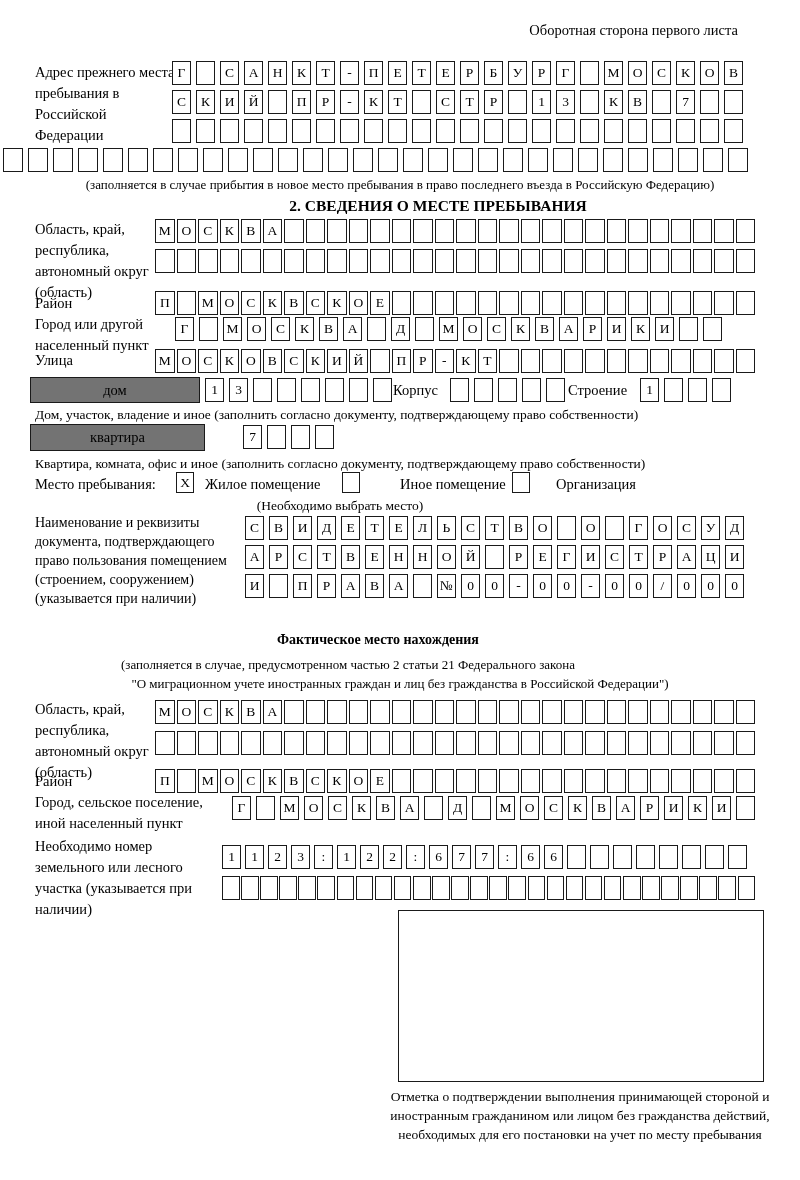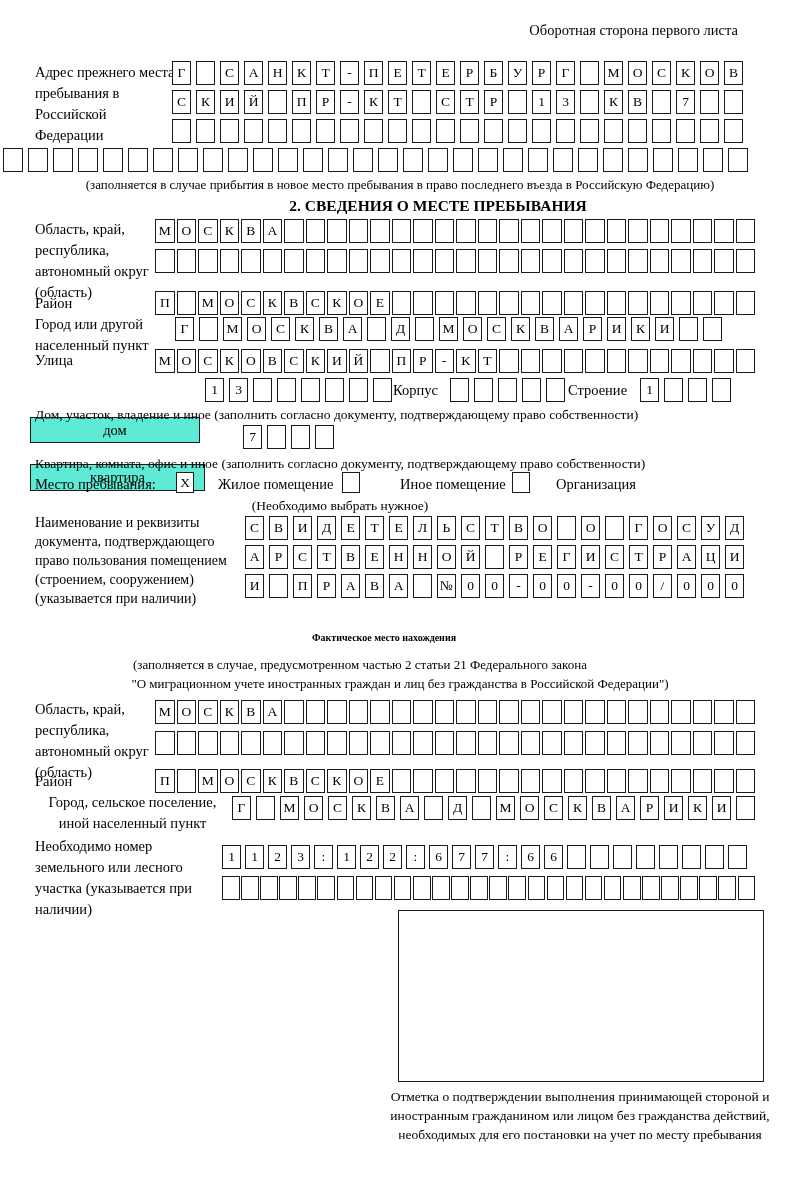--- a/index.html
+++ b/index.html
@@ -23,21 +23,21 @@
   }
   .spaced{gap:5px;}      .spaced .cell{width:19px;}
   .tight{gap:2px;}       .tight .cell{width:19.5px;}
   .wide30{gap:5px;}      .wide30 .cell{width:20px;}
   .cadspaced{gap:4px;}   .cadspaced .cell{width:19px;}
   .tightsm{gap:1.5px;}   .tightsm .cell{width:17.6px;}
   
   .widebox{
     position:absolute;box-sizing:border-box;border:1.6px solid #1a1a1a;
     display:flex;align-items:center;justify-content:center;
-    font-size:14.5px;background:#5eead4;margin-top:40px;
+    font-size:14.5px;background:#737373;
   }
   .chk{
     position:absolute;width:18px;height:21px;box-sizing:border-box;
     border:1.5px solid #1a1a1a;display:flex;align-items:center;justify-content:center;
     font-size:13.5px;background:#fff;
   }
   .stamp{
     position:absolute;border:1.8px solid #1a1a1a;background:#fff;
   }
 </style>
@@ -346,26 +346,26 @@
 <div class="grid spaced" style="top:425px;left:243px;">
     <span class="cell">7</span>
     <span class="cell"></span>
     <span class="cell"></span>
     <span class="cell"></span>
   </div>
 <div class="abs cap" style="top:455px;left:35px;width:730px;font-size:13.5px;">Квартира, комната, офис и иное (заполнить согласно документу, подтверждающему право собственности)</div>
 
 <div class="abs lbl" style="top:474px;left:35px;">Место пребывания:</div>
 <div class="chk" style="top:472px;left:176px;">X</div>
-<div class="abs lbl" style="top:474px;left:205px;margin-left:13px;">Жилое помещение</div>
+<div class="abs lbl" style="top:474px;left:205px;">Жилое помещение</div>
 <div class="chk" style="top:472px;left:342px;"></div>
 <div class="abs lbl" style="top:474px;left:368px;margin-left:32px;">Иное помещение</div>
 <div class="chk" style="top:472px;left:512px;"></div>
 <div class="abs lbl" style="top:474px;left:556px;">Организация</div>
-<div class="abs cap center" style="top:497px;left:140px;width:400px;font-size:13.5px;">(Необходимо выбрать нужное)</div>
+<div class="abs cap center" style="top:497px;left:140px;width:400px;font-size:13.5px;">(Необходимо выбрать место)</div>
 
 <div class="abs" style="top:513px;left:35px;width:206px;font-size:14px;line-height:19px;">Наименование и реквизиты документа, подтверждающего право пользования помещением (строением, сооружением) (указывается при наличии)</div>
 <div class="grid spaced" style="top:516px;left:245px;">
     <span class="cell">С</span>
     <span class="cell">В</span>
     <span class="cell">И</span>
     <span class="cell">Д</span>
     <span class="cell">Е</span>
     <span class="cell">Т</span>
     <span class="cell">Е</span>
@@ -424,22 +424,22 @@
     <span class="cell">0</span>
     <span class="cell">-</span>
     <span class="cell">0</span>
     <span class="cell">0</span>
     <span class="cell">/</span>
     <span class="cell">0</span>
     <span class="cell">0</span>
     <span class="cell">0</span>
   </div>
 
-<div class="abs bold center" style="top:632px;left:8px;width:676px;font-size:10px;">Фактическое место нахождения</div>
-<div class="abs cap center" style="top:656px;left:12px;width:696px;">(заполняется в случае, предусмотренном частью 2 статьи 21 Федерального закона</div>
+<div class="abs bold center" style="top:632px;left:2px;width:676px;font-size:14px;">Фактическое место нахождения</div>
+<div class="abs cap center" style="top:656px;left:0;width:696px;">(заполняется в случае, предусмотренном частью 2 статьи 21 Федерального закона</div>
 <div class="abs cap center" style="top:675px;left:0;width:800px;">"О миграционном учете иностранных граждан и лиц без гражданства в Российской Федерации")</div>
 
 <div class="abs lbl" style="top:699px;left:35px;width:130px;">Область, край, республика, автономный округ (область)</div>
 <div class="grid tight" style="top:700px;left:155px;">
     <span class="cell">М</span>
     <span class="cell">О</span>
     <span class="cell">С</span>
     <span class="cell">К</span>
     <span class="cell">В</span>
     <span class="cell">А</span>
@@ -522,21 +522,21 @@
     <span class="cell"></span>
     <span class="cell"></span>
     <span class="cell"></span>
     <span class="cell"></span>
     <span class="cell"></span>
     <span class="cell"></span>
     <span class="cell"></span>
     <span class="cell"></span>
   </div>
 
-<div class="abs lbl" style="top:792px;left:35px;width:195px;text-align:center;">Город, сельское поселение, иной населенный пункт</div>
+<div class="abs lbl" style="top:792px;left:35px;width:195px;">Город, сельское поселение, иной населенный пункт</div>
 <div class="grid spaced" style="top:796px;left:232px;">
     <span class="cell">Г</span>
     <span class="cell"></span>
     <span class="cell">М</span>
     <span class="cell">О</span>
     <span class="cell">С</span>
     <span class="cell">К</span>
     <span class="cell">В</span>
     <span class="cell">А</span>
     <span class="cell"></span>

